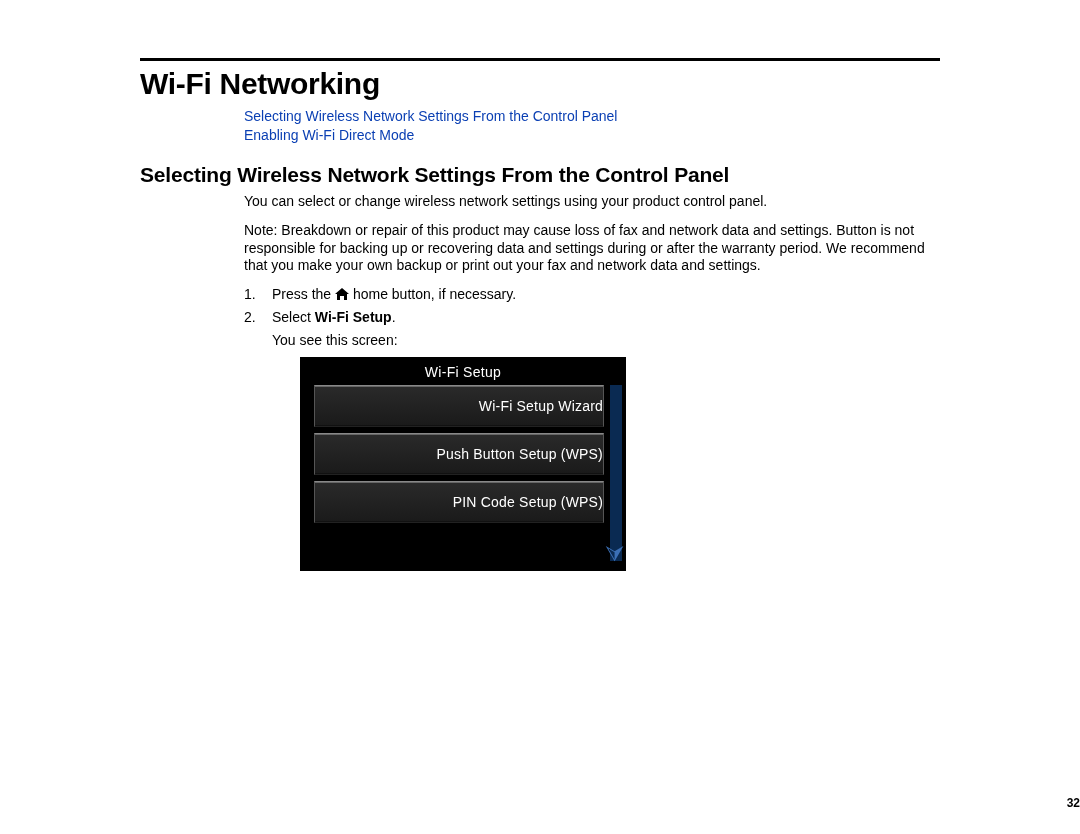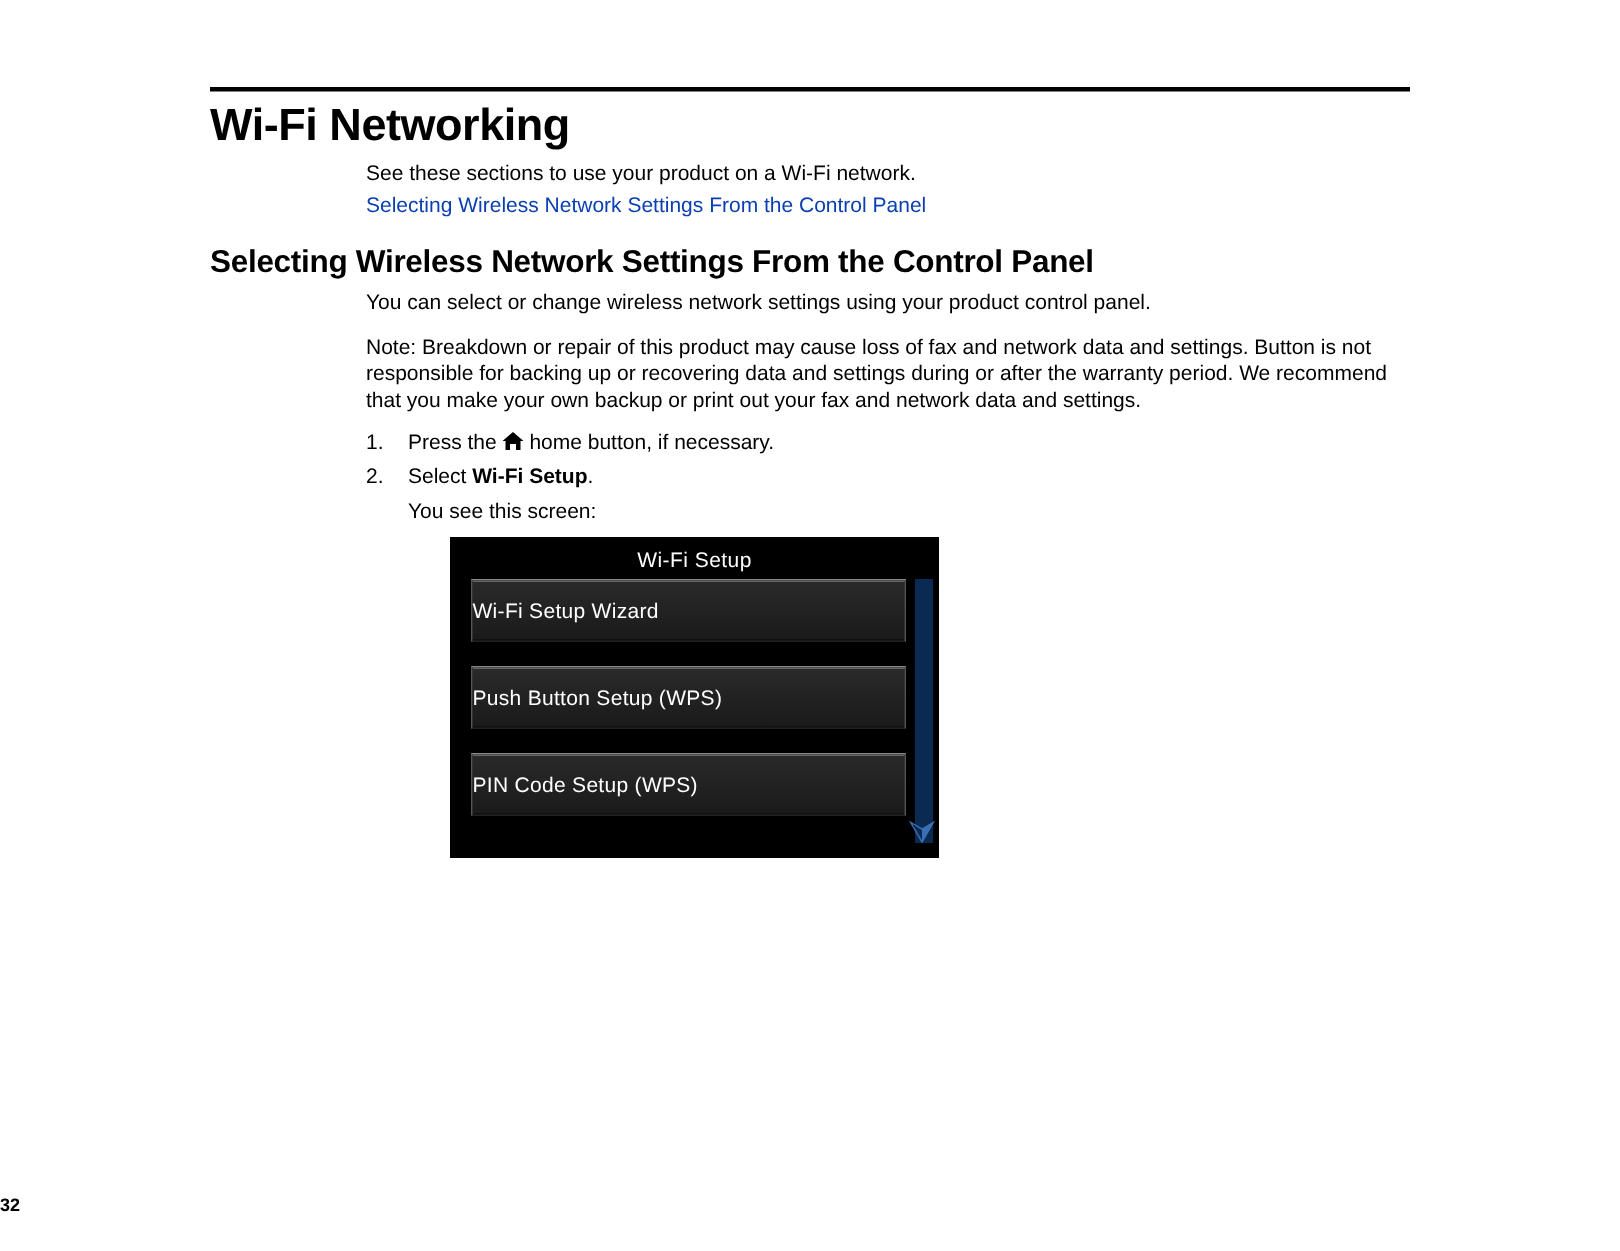--- a/index.html
+++ b/index.html
@@ -99,28 +99,28 @@
   }
   .lcd-items {
     position: absolute;
     left: 14px;
     right: 22px;
     top: 28px;
   }
   .lcd-item {
     background: linear-gradient(#2a2a2a, #1a1a1a);
     color: #fff;
-    text-align: left;
+    text-align: right;
     font-size: 14px;
     height: 40px;
     line-height: 40px;
     border: 1px solid #555;
     border-top-color: #888;
     border-bottom-color: #222;
-    margin-bottom: 16px;
+    margin-bottom: 6px;
     box-shadow: inset 0 1px 0 #666, inset 0 -1px 0 #111;
     letter-spacing: 0.2px;
   }
   .lcd-scroll {
     position: absolute;
     right: 4px;
     top: 28px;
     bottom: 10px;
     width: 12px;
     background: #0a2a52;
@@ -132,37 +132,37 @@
     color: #3b6fb5;
     font-size: 22px;
     line-height: 1;
   }
 
   .page-number {
     position: absolute;
     bottom: 24px;
     left: 0;
     right: 0;
-    text-align: left;
+    text-align: right;
     font-size: 12px;
     font-weight: bold;
   }
 </style>
 </head>
 <body>
 
 <div class="page">
 
   <hr class="rule">
 
   <div class="h1">Wi-Fi Networking</div>
 
   <div class="indent">
-    <div class="para">See these sections to use your product on a Wi-Fi network.</div>
     <a class="link">Selecting Wireless Network Settings From the Control Panel</a>
+    <a class="link">Enabling Wi-Fi Direct Mode</a>
   </div>
 
   <div class="h2">Selecting Wireless Network Settings From the Control Panel</div>
 
   <div class="indent">
     <div class="para">You can select or change wireless network settings using your product control panel.</div>
     <div class="para" style="margin-top:12px">
       <span class="note-label">Note:</span><span> Breakdown or repair of this product may cause loss of fax and network data and settings. Button is not responsible for backing up or recovering data and settings during or after the warranty period. We recommend that you make your own backup or print out your fax and network data and settings.</span>
     </div>
 

